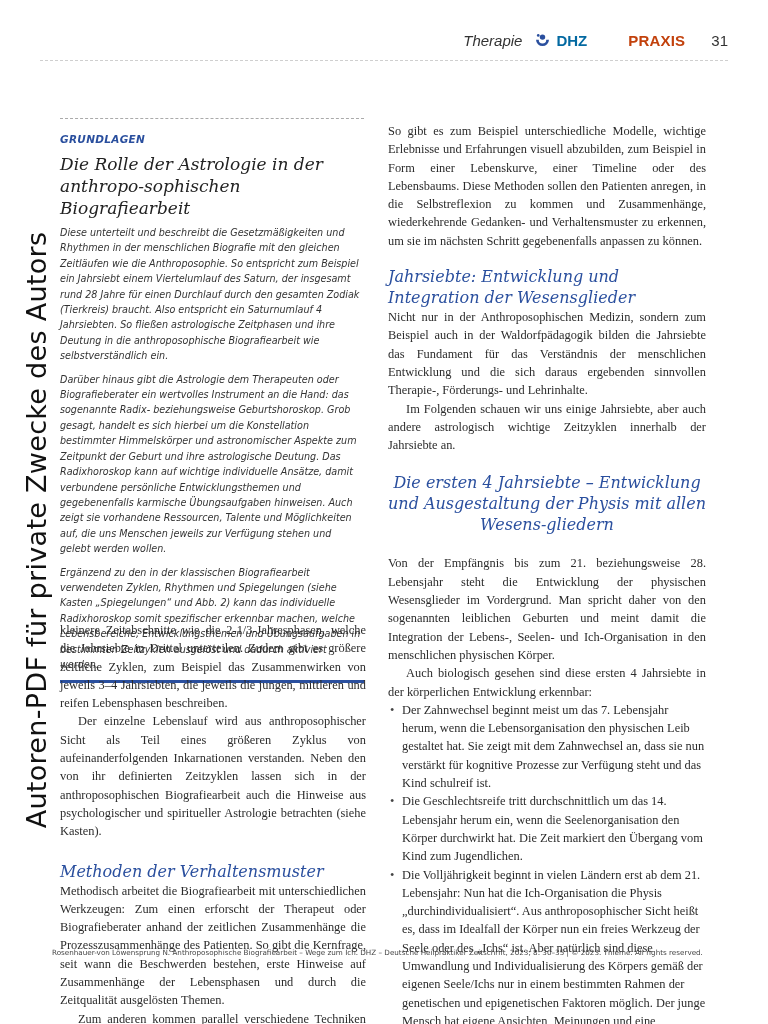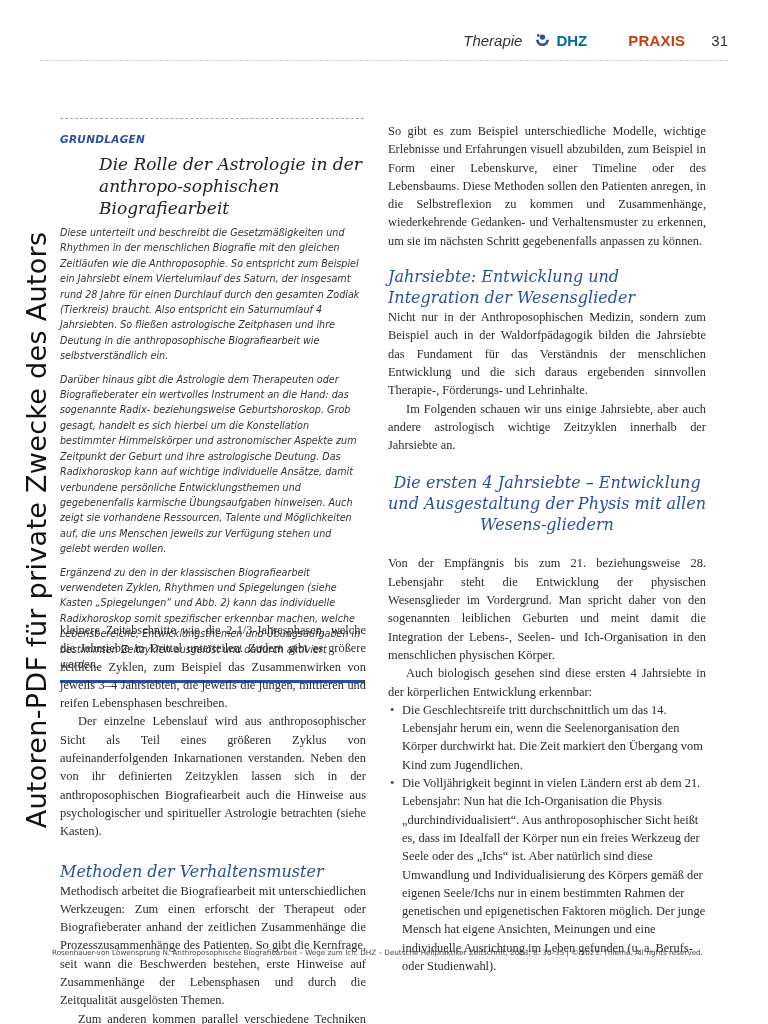--- a/index.html
+++ b/index.html
@@ -18,21 +18,21 @@
                white-space: nowrap; font-family: "DejaVu Sans", sans-serif; font-size: 27px; color: #111; letter-spacing: 0.3px; }
 
   .col { position: absolute; font-family: "Liberation Serif", serif; font-size: 12.4px; line-height: 18.3px; color: #2b2b2b; }
   .col p { margin: 0; text-align: justify; hyphens: manual; }
   .col p.indent { text-indent: 18px; }
 
   
   .box { position: absolute; left: 60px; top: 118px; width: 304px; }
   .box-toprule { border-top: 1px dashed #aaaaaa; margin-bottom: 14px; }
   .box-kicker { font-family: "DejaVu Sans", sans-serif; font-weight: bold; font-style: italic; font-size: 10.5px; color: #2a4f9e; letter-spacing: 0.3px; margin-bottom: 8px; }
-  .box-title { font-family: "DejaVu Serif", serif; font-style: italic; font-size: 17px; line-height: 22px; color: #222; margin-bottom: 6px; margin-left: 39px; }
+  .box-title { font-family: "DejaVu Serif", serif; font-style: italic; font-size: 17px; line-height: 22px; color: #222; margin-bottom: 6px; }
   .box p { margin: 0 0 8px 0; font-family: "DejaVu Sans", sans-serif; font-style: italic; font-size: 9.6px; line-height: 15.4px; color: #333; text-align: left; }
   .box-bottomrule { border-top: 3px solid #2a4f9e; margin-top: 8px; }
 
   .left-col { left: 60px; top: 621px; width: 306px; }
   .right-col { left: 388px; top: 122px; width: 318px; }
 
   h2.subhead { margin: 0; font-family: "DejaVu Serif", serif; font-style: italic; font-weight: normal; color: #2a4f9e; font-size: 16px; line-height: 21px; }
 
   ul.bullets { list-style: none; margin: 0; padding: 0; }
   ul.bullets li { position: relative; padding-left: 14px; text-align: left; }
@@ -82,19 +82,20 @@
   <p>So gibt es zum Beispiel unterschiedliche Modelle, wichtige Erlebnisse und Erfahrungen visuell abzubilden, zum Beispiel in Form einer Lebenskurve, einer Timeline oder des Lebensbaums. Diese Methoden sollen den Patienten anregen, in die Selbstreflexion zu kommen und Zusammenhänge, wiederkehrende Gedanken- und Verhaltensmuster zu erkennen, um sie im nächsten Schritt gegebenenfalls anpassen zu können.</p>
 
   <h2 class="subhead" style="margin-top:16px;">Jahrsiebte: Entwicklung und Integration der Wesensglieder</h2>
   <p>Nicht nur in der Anthroposophischen Medizin, sondern zum Beispiel auch in der Waldorfpädagogik bilden die Jahrsiebte das Fundament für das Verständnis der menschlichen Entwicklung und die sich daraus ergebenden sinnvollen Therapie-, Förderungs- und Lehrinhalte.</p>
   <p class="indent">Im Folgenden schauen wir uns einige Jahrsiebte, aber auch andere astrologisch wichtige Zeitzyklen innerhalb der Jahrsiebte an.</p>
 
   <h2 class="subhead" style="margin-top:18px; margin-bottom:19px;text-align:center;">Die ersten 4 Jahrsiebte – Entwicklung und Ausgestaltung der Physis mit allen Wesens-gliedern</h2>
   <p>Von der Empfängnis bis zum 21. beziehungsweise 28. Lebensjahr steht die Entwicklung der physischen Wesensglieder im Vordergrund. Man spricht daher von den sogenannten leiblichen Geburten und meint damit die Integration der Lebens-, Seelen- und Ich-Organisation in den menschlichen physischen Körper.</p>
   <p class="indent">Auch biologisch gesehen sind diese ersten 4 Jahrsiebte in der körperlichen Entwicklung erkennbar:</p>
   <ul class="bullets">
+    <li>Der Zahnwechsel beginnt meist um das 7. Lebensjahr herum, wenn die Lebensorganisation den physischen Leib gestaltet hat. Sie zeigt mit dem Zahnwechsel an, dass sie nun verstärkt für kognitive Prozesse zur Verfügung steht und das Kind schulreif ist.</li>
     <li>Die Geschlechtsreife tritt durchschnittlich um das 14. Lebensjahr herum ein, wenn die Seelenorganisation den Körper durchwirkt hat. Die Zeit markiert den Übergang vom Kind zum Jugendlichen.</li>
     <li>Die Volljährigkeit beginnt in vielen Ländern erst ab dem 21. Lebensjahr: Nun hat die Ich-Organisation die Physis „durchindividualisiert“. Aus anthroposophischer Sicht heißt es, dass im Idealfall der Körper nun ein freies Werkzeug der Seele oder des „Ichs“ ist. Aber natürlich sind diese Umwandlung und Individualisierung des Körpers gemäß der eigenen Seele/Ichs nur in einem bestimmten Rahmen der genetischen und epigenetischen Faktoren möglich. Der junge Mensch hat eigene Ansichten, Meinungen und eine individuelle Ausrichtung im Leben gefunden (u. a. Berufs- oder Studienwahl).</li>
 
   </ul>
 </div>
 
 <div class="footer">Rosenhauer-von Löwensprung N. Anthroposophische Biografiearbeit – Wege zum Ich. DHZ – Deutsche Heilpraktiker Zeitschrift, 2023; 8: 30–35 | © 2023. Thieme. All rights reserved.</div>
 
 </body></html>

